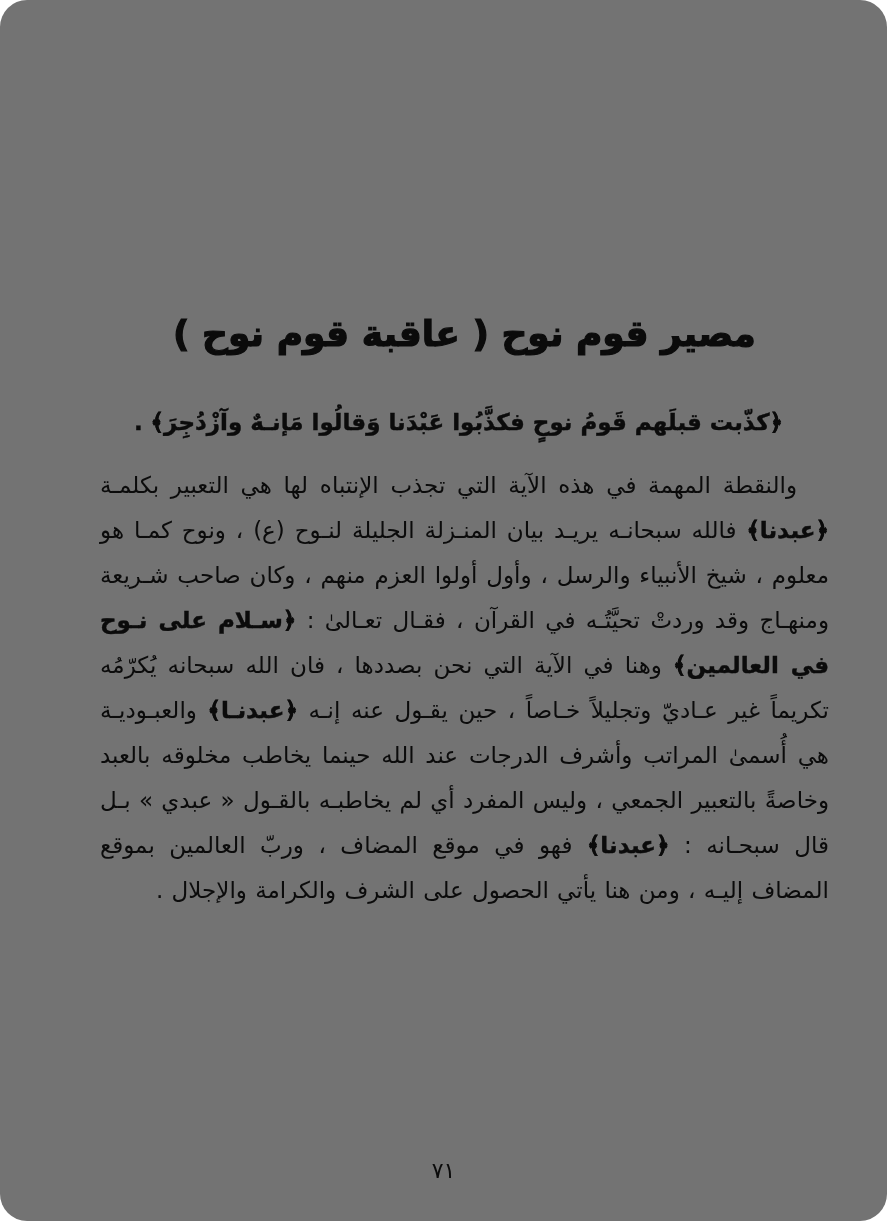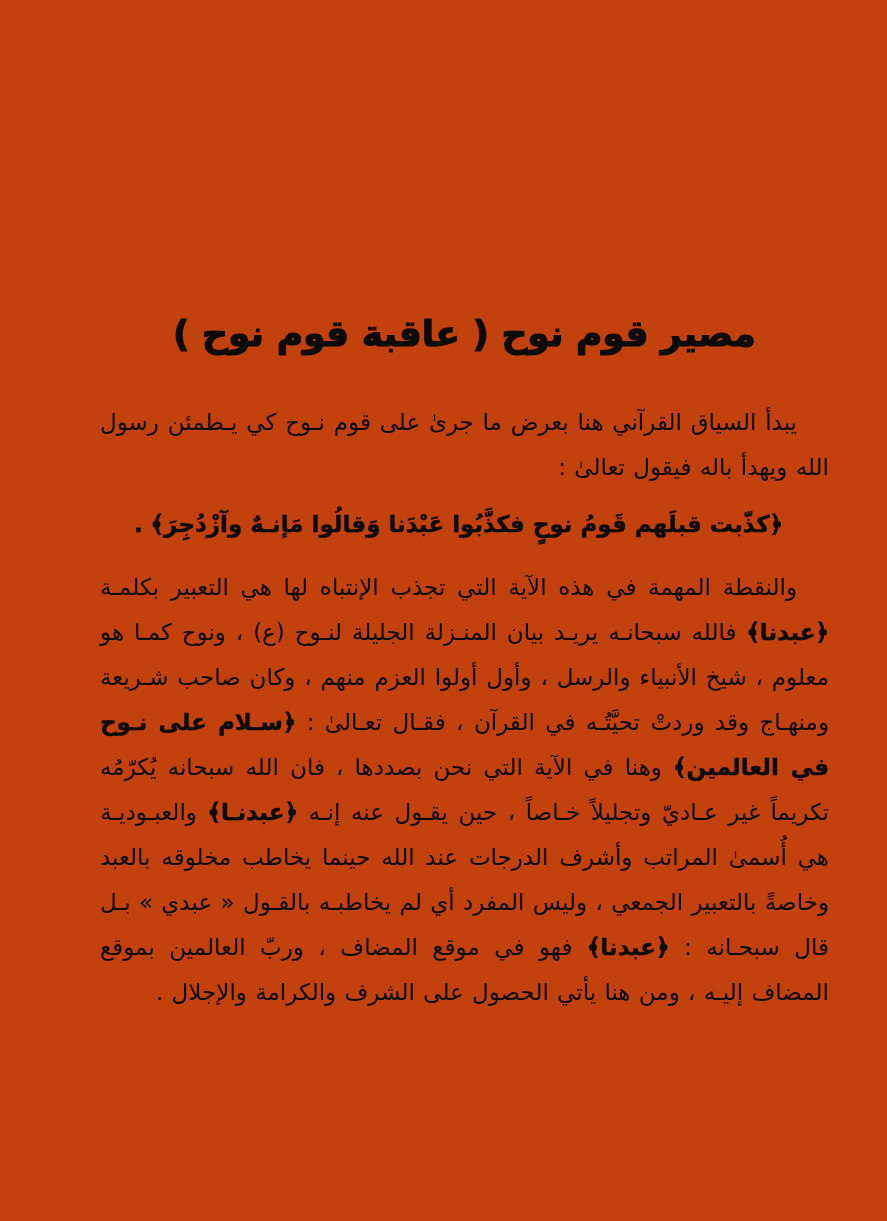--- a/index.html
+++ b/index.html
@@ -4,24 +4,25 @@
 <style>
   html, body {
     margin: 0;
     padding: 0;
     background: #ffffff;
   }
   .page {
     position: relative;
     width: 887px;
     height: 1221px;
-    background: #c2410c;
+    background: #737373;
     color: #0b0b0b;
     font-family: "DejaVu Sans", sans-serif;
     overflow: hidden;
+    border-radius: 27px;
   }
   .content {
     position: absolute;
     top: 304px;
     right: 58px;
     left: 100px;
     direction: rtl;
   }
   .title {
     margin: 0 0 36px 0;
@@ -68,20 +69,20 @@
   }
 </style>
 </head>
 <body>
 
 <div class="page">
   <div class="content" dir="rtl">
 
     <h1 class="title">مصير قوم نوح ( عاقبة قوم نوح )</h1>
 
-    <p class="para para-intro">يبدأ السياق القرآني هنا بعرض ما جرىٰ على قوم نـوح كي يـطمئن رسول الله ويهدأ باله فيقول تعالىٰ :</p>
 
     <p class="verse-line">﴿كذّبت قبلَهم قَومُ نوحٍ فكذَّبُوا عَبْدَنا وَقالُوا مَإنـهٌ وآزْدُجِرَ﴾ .</p>
 
     <p class="para para-body"><span>والنقطة المهمة في هذه الآية التي تجذب الإنتباه لها هي التعبير بكلمـة </span><b>﴿عبدنا﴾</b><span> فالله سبحانـه يريـد بيان المنـزلة الجليلة لنـوح (ع) ، ونوح كمـا هو معلوم ، شيخ الأنبياء والرسل ، وأول أولوا العزم منهم ، وكان صاحب شـريعة ومنهـاج وقد وردتْ تحيَّتُـه في القرآن ، فقـال تعـالىٰ : </span><b>﴿سـلام على نـوح في العالمين﴾</b><span> وهنا في الآية التي نحن بصددها ، فان الله سبحانه يُكرّمُه تكريماً غير عـاديّ وتجليلاً خـاصاً ، حين يقـول عنه إنـه </span><b>﴿عبدنـا﴾</b><span> والعبـوديـة هي أُسمىٰ المراتب وأشرف الدرجات عند الله حينما يخاطب مخلوقه بالعبد وخاصةً بالتعبير الجمعي ، وليس المفرد أي لم يخاطبـه بالقـول « عبدي » بـل قال سبحـانه : </span><b>﴿عبدنا﴾</b><span> فهو في موقع المضاف ، وربّ العالمين بموقع المضاف إليـه ، ومن هنا يأتي الحصول على الشرف والكرامة والإجلال .</span></p>
   </div>
 
+  <div class="page-number">٧١</div>
 </div>
 
 </body></html>

